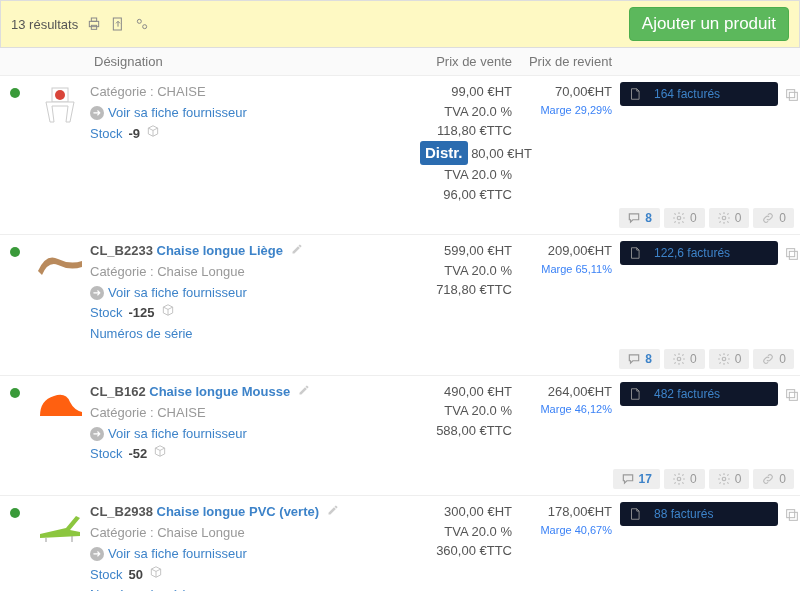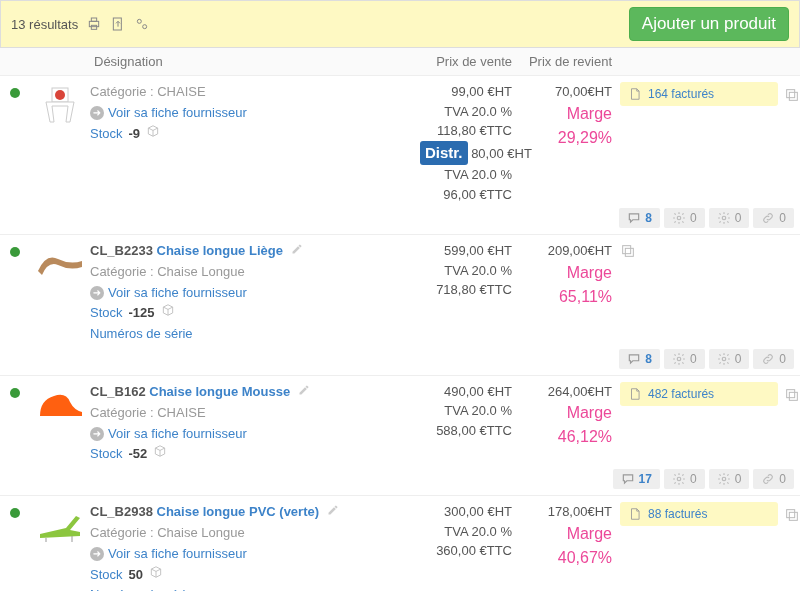--- a/index.html
+++ b/index.html
@@ -30,30 +30,30 @@
   .supplier-line { display: flex; align-items: center; gap: 4px; color: #999; }
   .arrow-circle { width: 14px; height: 14px; border-radius: 50%; background: #bbb; display: inline-flex; align-items: center; justify-content: center; color: #fff; font-size: 10px; }
   .stock-line { display: flex; align-items: center; gap: 6px; }
   .stock-label { color: #3d83c9; }
   .stock-val { color: #444; font-weight: bold; }
   .box-icon { color: #bbb; }
   .serial-link { color: #3d83c9; cursor: pointer; }
   .price-cell { width: 100px; text-align: right; color: #555; padding-right: 8px; line-height: 1.5;}
   .cost-cell { width: 100px; text-align: right; color: #555; padding-right: 8px; line-height: 1.5;}
   .action-cell { width: 180px; display: flex; flex-direction: column; gap: 4px; }
-  .factures-btn { background: #fef9c3; border-radius: 3px; padding: 4px 8px; display: flex; align-items: center; gap: 6px; cursor: pointer; }
+  .factures-btn { background: #0f172a; border-radius: 3px; padding: 4px 8px; display: flex; align-items: center; gap: 12px; cursor: pointer; }
   .factures-btn svg { width: 14px; height: 16px; }
   .factures-txt { color: #3d83c9; font-size: 12px; }
   .copy-icon { color: #bbb; align-self: flex-end; margin-top: 2px; cursor: pointer; }
   .distr-tag { background: #2b6cb0; color: #fff; font-size: 15px; font-weight: bold; padding: 1px 5px; border-radius: 3px; display: inline-block; }
   .product-footer { display: flex; justify-content: flex-end; gap: 0; padding: 4px 6px 6px 0; }
   .foot-pill { background: #eee; display: flex; align-items: center; gap: 4px; padding: 3px 8px; border-radius: 2px; margin-left: 4px; color: #999; font-size: 12px; }
   .foot-pill .num-blue { color: #3d83c9; font-weight: bold; }
   .foot-pill svg, .foot-pill .ic { width: 14px; height: 14px; }
-  .muted { color: #ec4899; font-size: 16px; }
+  .muted { color: #3b82f6; font-size: 11px; }
 </style>
 </head>
 <body>
 
 <div class="topbar">
   <div class="topbar-left">
     <span>13 résultats</span>
     <svg viewBox="0 0 24 24">
         <rect x="5" y="8" width="14" height="8"></rect>
         <rect x="8" y="3" width="8" height="5"></rect>
@@ -205,20 +205,27 @@
         <div>TVA 20.0 %</div>
         <div>718,80 €TTC</div>
 
       </div>
       <div class="cost-cell">
         <div>209,00€HT</div>
         <div class="muted">Marge 65,11%</div>
       </div>
       <div class="action-cell">
         <div style="display:flex;gap:6px;align-items:flex-start;">
+          <div class="factures-btn" style="flex:1">
+            <svg viewBox="0 0 24 24" fill="none" stroke="#999" stroke-width="1.5">
+                <path d="M6 3h9l4 4v14H6z"></path>
+                <path d="M15 3v4h4"></path>
+              </svg>
+            <span class="factures-txt"><span>122,6</span> facturés</span>
+          </div>
           <span class="copy-icon"><svg width="16" height="16" viewBox="0 0 24 24" fill="none" stroke="#bbb" stroke-width="1.5">
                 <rect x="8" y="8" width="12" height="12"></rect>
                 <rect x="4" y="4" width="12" height="12"></rect>
               </svg></span>
         </div>
       </div>
     </div>
     <div class="product-footer">
       <div class="foot-pill">
           <svg class="ic" viewBox="0 0 24 24" fill="none" stroke="#999" stroke-width="2">

